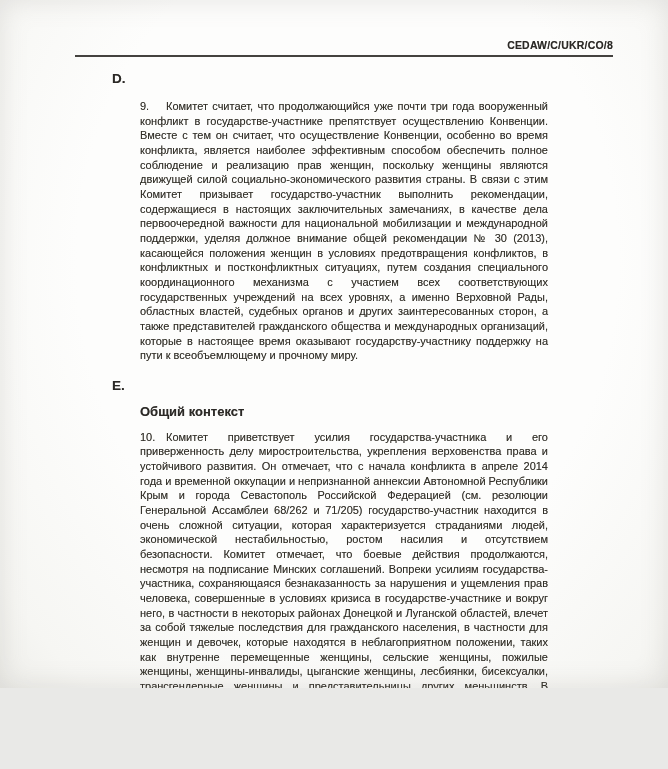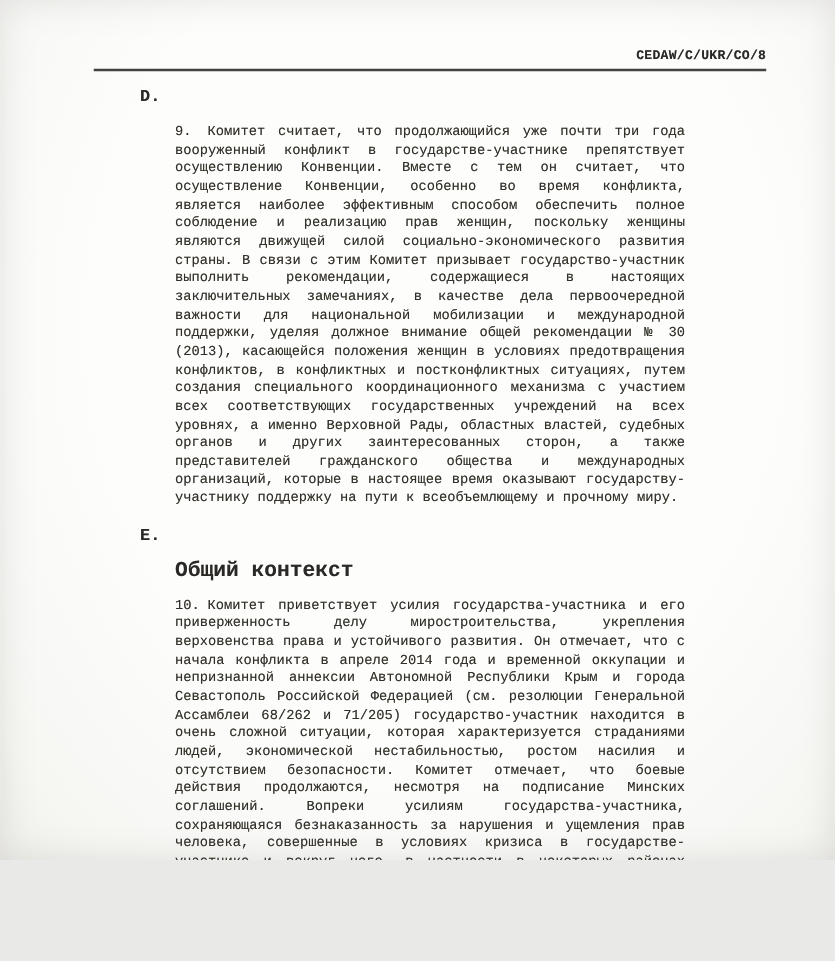--- a/index.html
+++ b/index.html
@@ -7,21 +7,21 @@
     padding: 0;
     background: #e9e9e7;
   }
   .page {
     position: relative;
     width: 668px;
     height: 688px;
     margin: 0 auto;
     background:
       radial-gradient(ellipse at 52% 38%, #fdfdfc 55%, #f6f6f3 88%, #efefeb 100%);
-    font-family: Liberation Mono, monospace;
+    font-family: Liberation Sans, sans-serif;
     color: #2f2d2a;
     overflow: hidden;
   }
   
   .page::after {
     content: "";
     position: absolute;
     inset: 0;
     pointer-events: none;
     box-shadow: inset 0 0 28px rgba(120,118,112,0.18);
@@ -85,21 +85,21 @@
     min-width: 26px;
     font-size: 11px;
   }
 
   .heading-d { margin-top: 0; }
   .heading-e { margin-top: 13px; }
   .para-9 { margin-bottom: 13px; }
 
   .subheading {
     margin: 9px 0 7px 28px;
-    font-size: 17px;
+    font-size: 13px;
     font-weight: bold;
     color: #2b2926;
     text-shadow: 0 0 0.5px rgba(60,55,50,0.5);
   }
 
   .footer-job-number {
     position: absolute;
     left: 80px;
     top: 740px;
     font-size: 8px;

